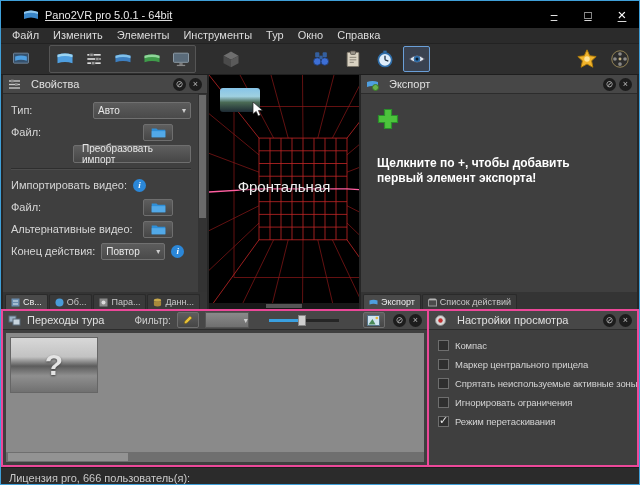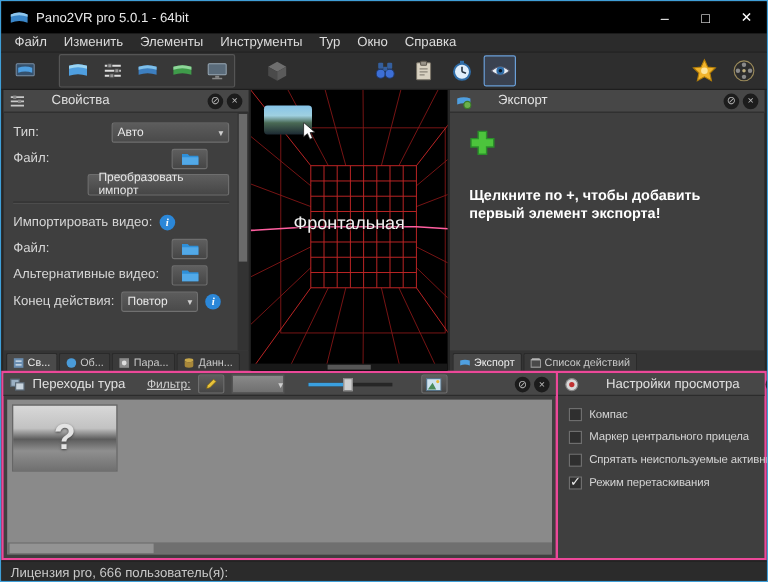--- a/index.html
+++ b/index.html
@@ -5,42 +5,42 @@
   * { margin:0; padding:0; box-sizing:border-box; }
   html,body { background:#555; }
   body { font-family:"Liberation Sans", sans-serif; }
   .window {
     position:relative; width:640px; height:485px;
     background:#2a2a2a; border:1px solid #3f9fd8;
     display:flex; flex-direction:column; overflow:hidden;
     color:#d8d8d8; font-size:11px;
   }
   
-  .titlebar { height:27px; background:#000; display:flex; align-items:center; padding-left:7px; flex:0 0 auto; }
+  .titlebar { height:27px; background:#000; display:flex; align-items:center; padding-left:22px; flex:0 0 auto;text-decoration:underline; }
   .app-icon { width:16px; height:16px; margin-right:6px; }
   .title-text { color:#e8e8e8; font-size:11px; }
   .win-controls { margin-left:auto; display:flex; height:100%; }
   .win-btn { width:34px; height:100%; display:flex; align-items:center; justify-content:center; color:#fff; font-size:12px; }
   .win-btn.close { font-size:15px; }
   
   .menubar { height:16px; background:#2b2b2b; display:flex; align-items:center; padding-left:4px; flex:0 0 auto; border-bottom:1px solid #222; }
   .menu-item { padding:0 7px; color:#dcdcdc; font-size:11px; line-height:15px; cursor:default; }
   
   .toolbar { height:31px; background:#2e2e2e; display:flex; align-items:center; padding:0 6px; gap:5px; flex:0 0 auto; border-bottom:1px solid #1e1e1e; }
   .tb-btn { width:27px; height:26px; display:flex; align-items:center; justify-content:center; border-radius:2px; }
   .tb-group { display:flex; gap:2px; border:1px solid #555; background:#383838; border-radius:2px; padding:0 1px; margin-left:10px; }
   .tb-btn.pressed { border:1px solid #6a9fd8; background:#3a4250; }
   .tb-sp-lg { margin-left:16px; }
   .tb-sp-xl { margin-left:58px; }
   .tb-right { margin-left:auto; display:flex; gap:6px; }
   
   .main { height:234px; display:flex; gap:2px; padding:0 2px; background:#262626; flex:0 0 auto; }
   .bottom { height:158px; display:flex; gap:2px; padding:2px; background:#ec4899; flex:0 0 auto; }
   .panel { background:#3f3f3f; display:flex; flex-direction:column; min-width:0; }
-  .panel-header { height:19px; background:#474747; border-bottom:1px solid #2c2c2c; display:flex; align-items:center; gap:22px; padding:0 5px; flex:0 0 auto; }
+  .panel-header { height:19px; background:#474747; border-bottom:1px solid #2c2c2c; display:flex; align-items:center; gap:10px; padding:0 5px; flex:0 0 auto; }
   .panel-title { color:#e0e0e0; font-size:11px; white-space:nowrap; }
   .chrome { margin-left:auto; display:flex; gap:3px; }
   .chrome-btn { width:13px; height:13px; border-radius:50%; background:#1c1c1c; color:#b8b8b8; font-size:9px; line-height:13px; text-align:center; }
   .hicon { width:13px; height:13px; flex:0 0 auto; }
   
   .panel-left { width:204px; flex:0 0 auto; }
   .props-content { flex:1; position:relative; padding:6px 16px 0 8px; overflow:hidden; }
   .prow { display:flex; align-items:center; height:20px; margin-bottom:2px; }
   .plabel { color:#d6d6d6; font-size:11px; white-space:nowrap; }
   .dropdown { height:17px; background:linear-gradient(#5c5c5c,#4a4a4a); border:1px solid #707070; border-radius:2px; color:#e8e8e8; font-size:10px; display:flex; align-items:center; padding:0 4px; }
@@ -49,21 +49,21 @@
   .folder-btn { width:30px; height:17px; background:linear-gradient(#5e5e5e,#464646); border:1px solid #6e6e6e; border-radius:2px; display:flex; align-items:center; justify-content:center; }
   .sep { border-top:1px solid #2e2e2e; border-bottom:1px solid #4c4c4c; margin:4px 0 5px 0; }
   .info { width:13px; height:13px; border-radius:50%; background:#2b87d8; color:#fff; font-size:9px; font-weight:bold; text-align:center; line-height:13px; flex:0 0 auto; font-style:italic; font-family:"Liberation Serif", serif; }
   .vscroll { position:absolute; top:0; right:0; bottom:0; width:9px; background:#333; }
   .vscroll-handle { position:absolute; top:1px; left:1px; width:7px; height:62%; background:#6a6a6a; }
   .tabbar { height:17px; background:#343434; display:flex; align-items:flex-end; gap:1px; padding:0 2px; flex:0 0 auto; }
   .tab { height:15px; display:flex; align-items:center; gap:3px; padding:0 5px; background:#3a3a3a; border:1px solid #2a2a2a; border-bottom:none; border-radius:2px 2px 0 0; color:#c8c8c8; font-size:9px; white-space:nowrap; }
   .tab.active { background:#4a4a4a; color:#eee; }
   .ticon { width:9px; height:9px; flex:0 0 auto; }
   
-  .viewer { width:164px; flex:0 0 auto; background:#000; position:relative; overflow:hidden; }
+  .viewer { width:150px; flex:0 0 auto; background:#000; position:relative; overflow:hidden; }
   .viewer svg.grid { position:absolute; inset:0; }
   .face-label { position:absolute; left:0; right:0; top:44%; text-align:center; color:#f0f0f0; font-size:15px; text-shadow:0 1px 2px #000; }
   .pano-thumb { position:absolute; left:11px; top:13px; width:40px; height:24px; border-radius:3px;
     background:linear-gradient(180deg,#86c4e8 0%,#9fd0e0 35%,#4a6a55 60%,#1d2a33 100%); }
   .cursor { position:absolute; right:-4px; bottom:-6px; width:12px; height:16px; }
   .viewer-scroll { position:absolute; left:0; right:0; bottom:0; height:6px; background:#181818; }
   .viewer-scroll-handle { width:36px; height:4px; background:#555; margin:1px auto 0 auto; }
   
   .panel-right { flex:1; }
   .export-content { flex:1; position:relative; }
@@ -79,21 +79,21 @@
   .slider-track { position:absolute; top:6px; left:0; right:0; height:3px; background:#262626; }
   .slider-fill { position:absolute; top:6px; left:0; width:45%; height:3px; background:#3aa0e0; }
   .slider-handle { position:absolute; top:2px; left:42%; width:8px; height:11px; background:#cfcfcf; border:1px solid #888; }
   .trans-content { flex:1; margin:3px; background:#8a8a8a; position:relative; overflow:hidden; }
   .trans-thumb { position:absolute; left:4px; top:4px; width:88px; height:56px; border:1px solid #666;
     background:linear-gradient(180deg,#d8d8d8 0%,#c2c2c2 35%,#5c5c5c 52%,#8f8f8f 70%,#707070 100%); }
   .qmark { position:absolute; inset:0; display:flex; align-items:center; justify-content:center; color:#e4e4e4; font-size:30px; font-weight:bold; text-shadow:0 1px 2px #444; }
   .hscroll { position:absolute; left:0; right:0; bottom:0; height:10px; background:#6f6f6f; }
   .hscroll-handle { width:120px; height:8px; margin-top:1px; margin-left:2px; background:#939393; }
   
-  .settings { width:172px; flex:0 0 auto; }
+  .settings { width:208px; flex:0 0 auto; }
   .settings-content { flex:1; padding:6px 4px 0 9px; }
   .srow { display:flex; align-items:center; gap:6px; height:19px; white-space:nowrap; }
   .checkbox { width:11px; height:11px; background:#2f2f2f; border:1px solid #6e6e6e; flex:0 0 auto; position:relative; }
   .checkbox[data-checked="true"]::after { content:"✓"; position:absolute; left:0; top:-3px; color:#eaeaea; font-size:11px; }
   .slabel { color:#d4d4d4; font-size:9.5px; letter-spacing:-0.1px; }
   .dim { color:#8d8d8d; }
   .spinner { width:30px; height:15px; background:#3a3a3a; border:1px solid #555; display:flex; align-items:center; margin-left:4px; }
   .spin-val { flex:1; text-align:center; color:#8d8d8d; font-size:9px; }
   .spin-arrows { width:9px; display:flex; flex-direction:column; align-items:center; color:#7d7d7d; font-size:5px; line-height:6px; border-left:1px solid #555; }
   
@@ -429,21 +429,21 @@
 
   <div class="bottom">
 
     <div class="panel transitions">
       <div class="panel-header trans-header">
         <svg class="hicon" viewBox="0 0 13 13">
           <rect x="1" y="2" width="7" height="6" fill="#9ab0c4" stroke="#5a6a78"></rect>
           <rect x="5" y="5" width="7" height="6" fill="#c8d4de" stroke="#5a6a78"></rect>
         </svg>
         <span class="panel-title">Переходы тура</span>
-        <span class="small-label" style="margin-left:12px;text-decoration:underline;">Фильтр:</span>
+        <span class="small-label" style="margin-left:24px;">Фильтр:</span>
         <div class="tool-sm">
           <svg width="12" height="12" viewBox="0 0 12 12">
             <polygon points="2,10 3,7 8,2 10,4 5,9" fill="#e8c23a" stroke="#8a6d10" stroke-width="0.6"></polygon>
             <polygon points="2,10 3.2,9.7 2.3,8.8" fill="#444"></polygon>
           </svg>
         </div>
         <div class="swatch-dd">
           <span class="dd-arrow">▾</span>
         </div>
         <div class="slider">
@@ -492,20 +492,24 @@
         </div>
         <div class="srow">
           <div class="checkbox" data-checked="false"></div>
           <span class="slabel">Маркер центрального прицела</span>
         </div>
         <div class="srow">
           <div class="checkbox" data-checked="false"></div>
           <span class="slabel">Спрятать неиспользуемые активные зоны</span>
         </div>
         <div class="srow">
+          <div class="checkbox" data-checked="false"></div>
+          <span class="slabel">Игнорировать ограничения</span>
+        </div>
+        <div class="srow">
           <div class="checkbox" data-checked="true"></div>
           <span class="slabel">Режим перетаскивания</span>
         </div>
       </div>
     </div>
   </div>
 
   <div class="statusbar">
     <span>Лицензия pro, 666 пользователь(я):</span>
   </div>

